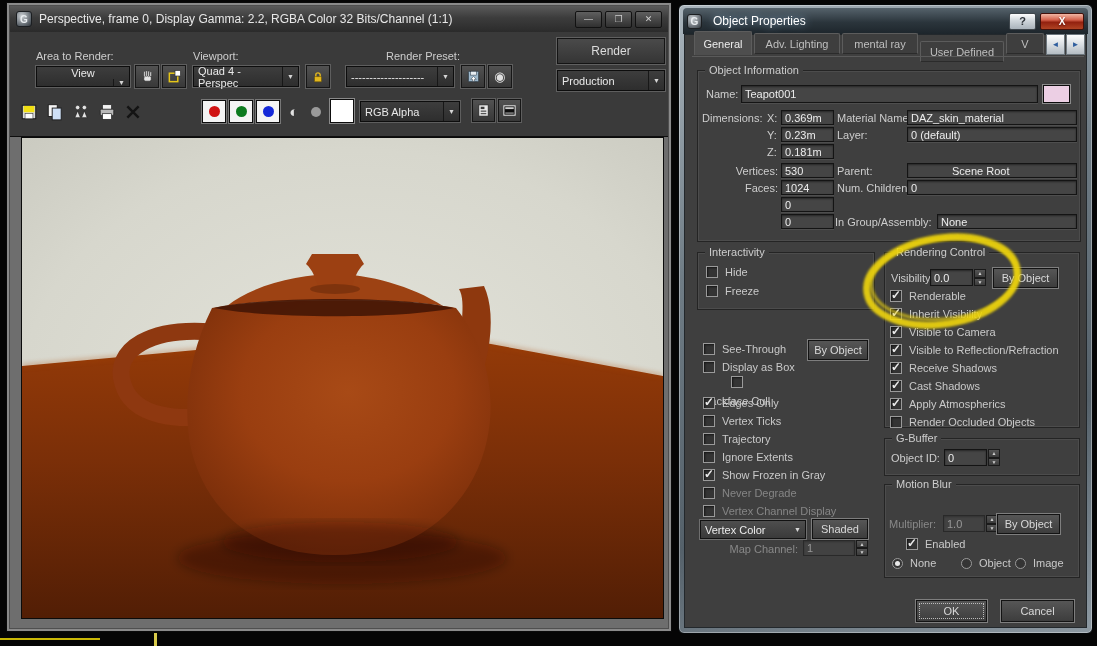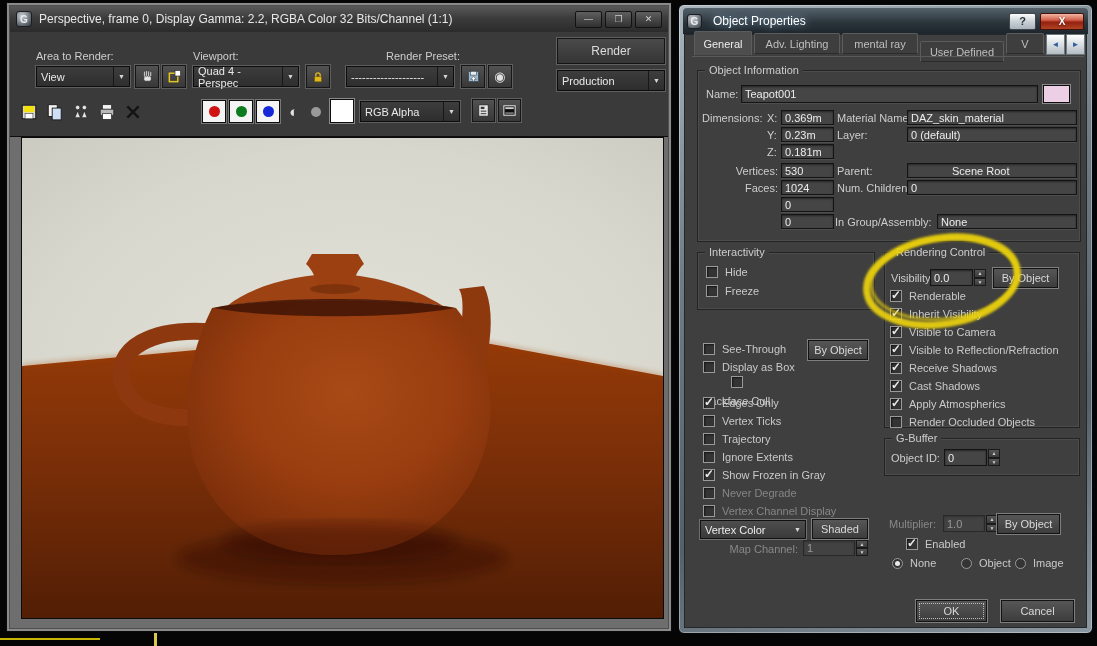--- a/index.html
+++ b/index.html
@@ -93,21 +93,21 @@
       <div class="winbtns">
         <div class="wbtn">—</div>
         <div class="wbtn">❐</div>
         <div class="wbtn">✕</div>
       </div>
     </div>
 
     <div class="rfw-toolbar">
 
       <span class="lbl" style="left:26px;top:18px;">Area to Render:</span>
-      <div class="dd" style="left:26px;top:34px;width:94px;height:21px;">
+      <div class="dd" style="left:26px;top:34px;width:94px;height:21px;flex-direction:column;">
         <span>View</span>
           <span class="arr">▼</span>
       </div>
       <div class="tbtn" style="left:125px;top:33px;width:24px;height:23px;">
         <svg width="15" height="15" viewBox="0 0 16 16">
           <rect x="4" y="7" width="8" height="6" rx="2" fill="#e6e6e6" stroke="#222" stroke-width="0.7"></rect>
           <rect x="4" y="2.5" width="1.7" height="6" rx="0.8" fill="#e6e6e6" stroke="#222" stroke-width="0.5"></rect>
           <rect x="6.2" y="1.8" width="1.7" height="6" rx="0.8" fill="#e6e6e6" stroke="#222" stroke-width="0.5"></rect>
           <rect x="8.4" y="2.2" width="1.7" height="6" rx="0.8" fill="#e6e6e6" stroke="#222" stroke-width="0.5"></rect>
           <rect x="10.6" y="3" width="1.7" height="5" rx="0.8" fill="#e6e6e6" stroke="#222" stroke-width="0.5"></rect>
@@ -453,20 +453,23 @@
   </div>
   <span class="lbl" style="left:891px;top:452px;">Object ID:</span>
   <div class="spin" style="left:944px;top:449px;width:56px;height:17px;">
     <div class="sv">0</div>
     <div class="sb">
         <span>▲</span>
         <span>▼</span>
       </div>
   </div>
 
+  <div class="grp" style="left:884px;top:484px;width:196px;height:94px;">
+    <span class="grp-title">Motion Blur</span>
+  </div>
   <span class="lbl dim" style="left:889px;top:518px;">Multiplier:</span>
   <div class="spin" style="left:943px;top:515px;width:55px;height:17px;">
     <div class="sv dim">1.0</div>
     <div class="sb">
         <span>▲</span>
         <span>▼</span>
       </div>
   </div>
   <div class="btn" style="left:997px;top:514px;width:63px;height:20px;">By Object</div>
   <div class="cbrow" style="left:890px;top:538px;padding-left:16px;">

